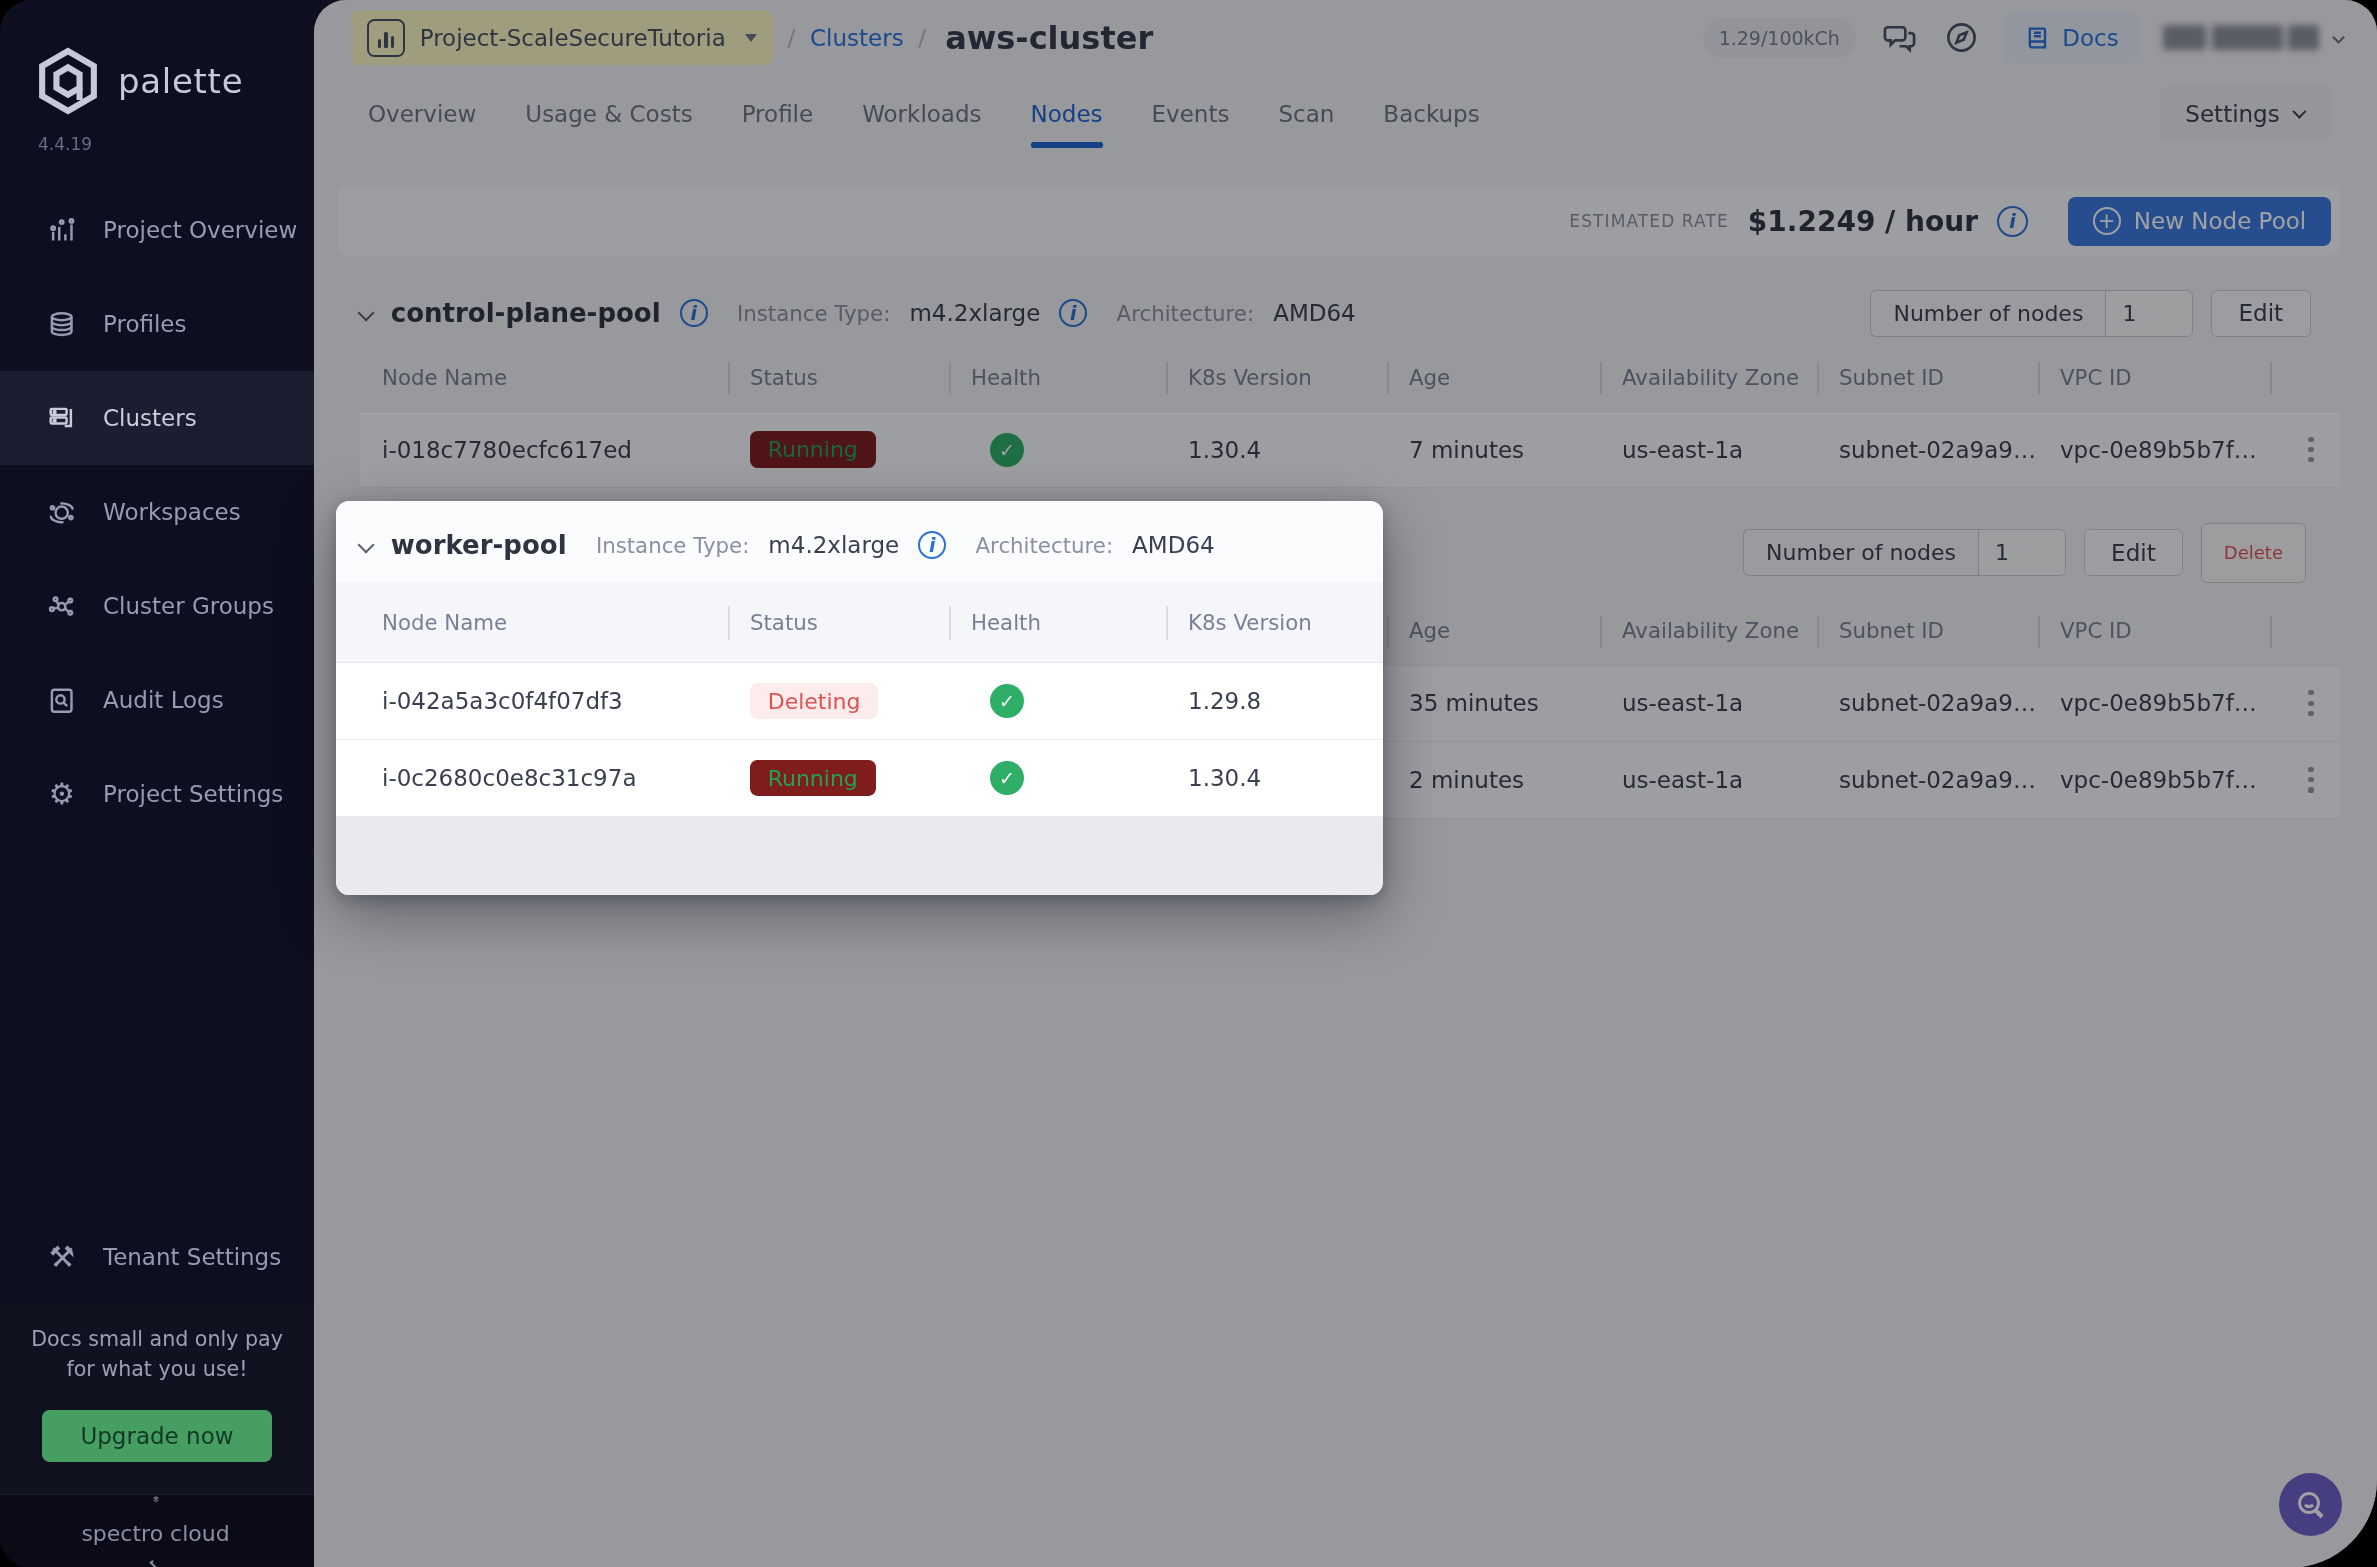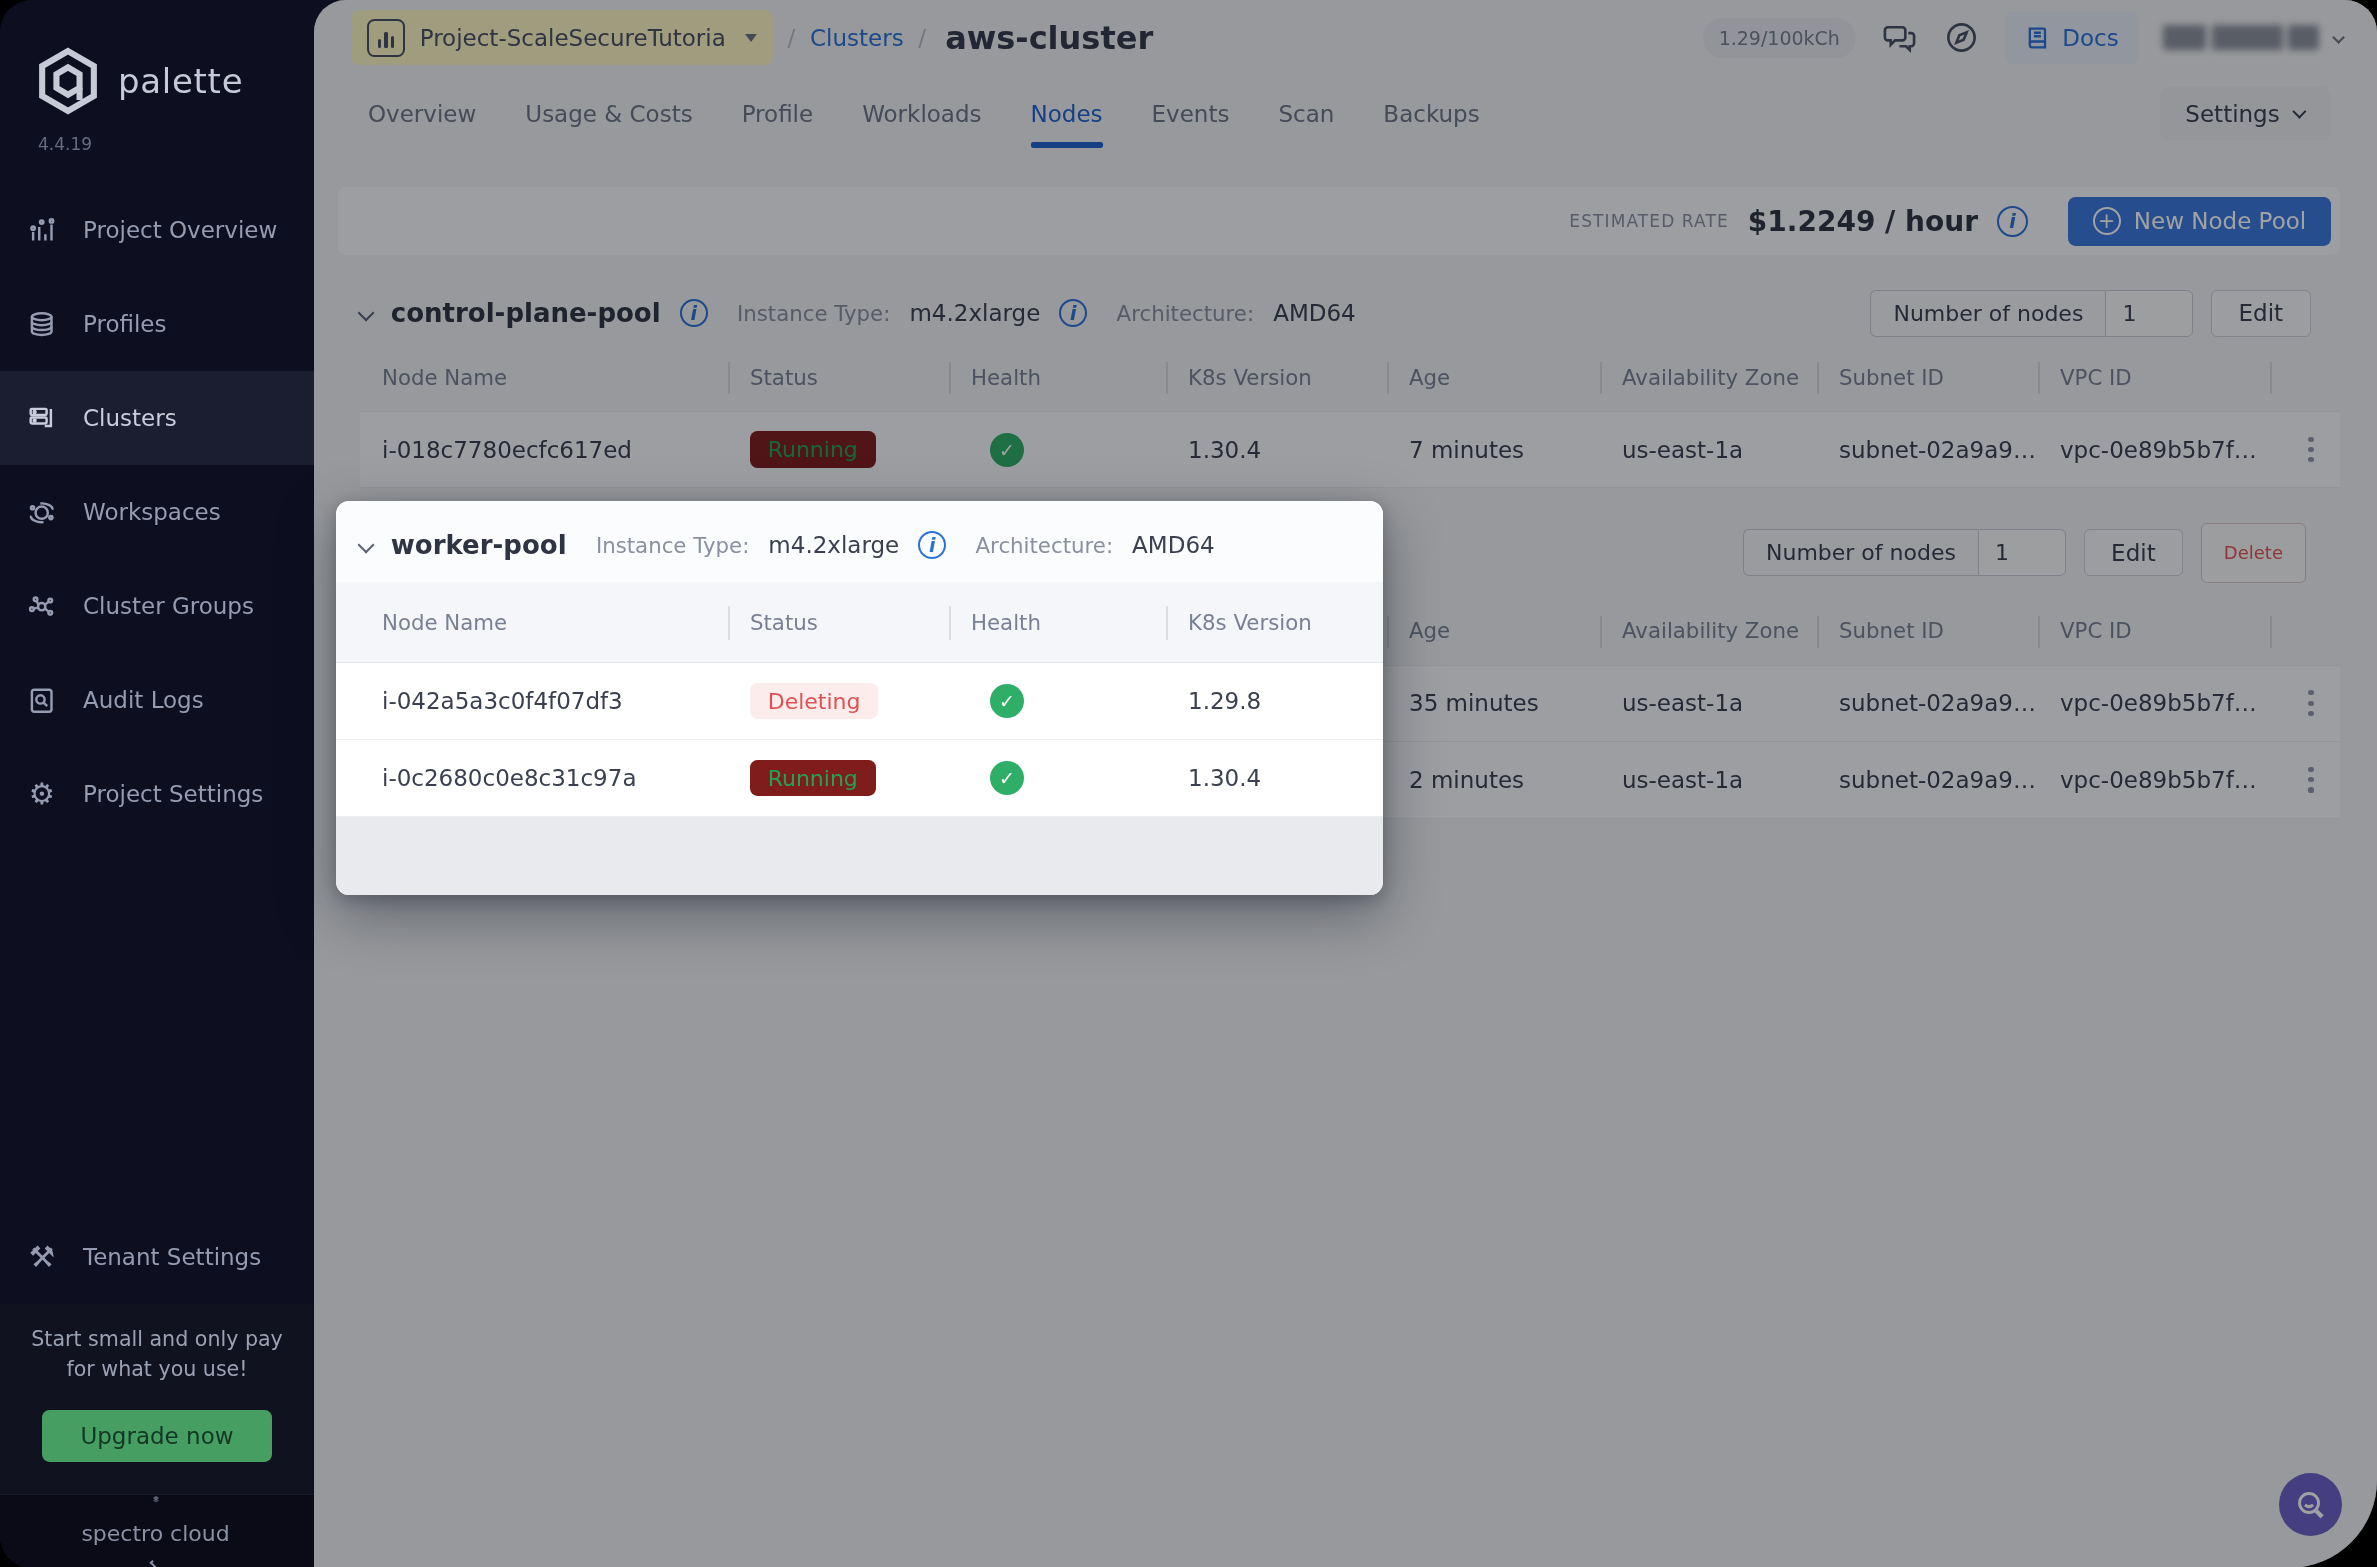--- a/index.html
+++ b/index.html
@@ -6,21 +6,21 @@
   *{box-sizing:border-box;font-family:"DejaVu Sans","Liberation Sans",sans-serif;}
   #app{position:relative;width:2377px;height:1568px;background:#0d0e20;border-radius:32px 32px 88px 32px;overflow:hidden;}
 
   
   .sidebar{position:absolute;left:0;top:0;bottom:0;width:314px;background:#0d0e20;z-index:10;display:flex;flex-direction:column;}
   .logo-row{display:flex;align-items:center;gap:16px;padding:47px 0 4.4px 34px;}
   .logo-hex{width:68px;height:68px;}
   .logo-text{font-size:34px;font-weight:500;color:#c6cad6;letter-spacing:0.7px;}
   .version{padding:14.7px 0 29.4px 38px;font-size:17px;color:#676c80;}
   .nav{display:flex;flex-direction:column;}
-  .side-item{display:flex;align-items:center;gap:25px;height:94px;padding-left:26px;color:#959bb0;font-size:23px;cursor:pointer;}
+  .side-item{display:flex;align-items:center;gap:25px;height:94px;padding-left:46px;color:#959bb0;font-size:23px;cursor:pointer;}
   .side-item .si-icon{width:32px;height:32px;display:flex;align-items:center;justify-content:center;flex:none;}
   .side-item.active{background:#1b1d30;color:#c9cddb;}
   .glyph-icon{font-size:29.4px;line-height:1;}
   .side-spacer{flex:1;}
   .promo{background:#10121f;padding:20.6px 14.7px 32px 14.7px;}
   .promo-text{color:#9ba1b4;font-size:20.6px;text-align:center;line-height:1.45;}
   .upgrade-btn{display:block;margin:25px auto 0 auto;background:#469e63;color:#123724;font-size:23px;font-weight:500;border:none;border-radius:7.4px;padding:13.2px 38px;cursor:pointer;}
   .side-footer{height:74px;background:#0a0b17;border-top:1.5px solid #191b2b;display:flex;align-items:center;padding:0 29.4px 0 26.5px;gap:17.7px;flex-direction:column;}
   .brand-text{color:#8a8fa2;font-size:22px;flex:1;}
   .collapse-chev{width:13.2px;height:13.2px;border-left:2.9px solid #8a8fa2;border-bottom:2.9px solid #8a8fa2;transform:rotate(45deg);cursor:pointer;}
@@ -203,21 +203,21 @@
 
     <div class="side-spacer"></div>
 
     <div class="side-item">
       <span class="si-icon glyph-icon">⚒</span>
       <span>Tenant Settings</span>
     </div>
 
     <div class="promo">
       <div class="promo-text">
-        <div>Start small and only pay</div>
+        <div>Docs small and only pay</div>
         <div>for what you use!</div>
       </div>
       <button class="upgrade-btn">Upgrade now</button>
     </div>
 
     <div class="side-footer">
       <svg width="46" height="46" viewBox="0 0 24 24" fill="#6e7386">
         <path d="M12 3 21 8.5 12 14 3 8.5Z" opacity=".85"></path>
           <path d="M12 10 21 15.5 12 21 3 15.5Z" opacity=".6"></path>
       </svg>

